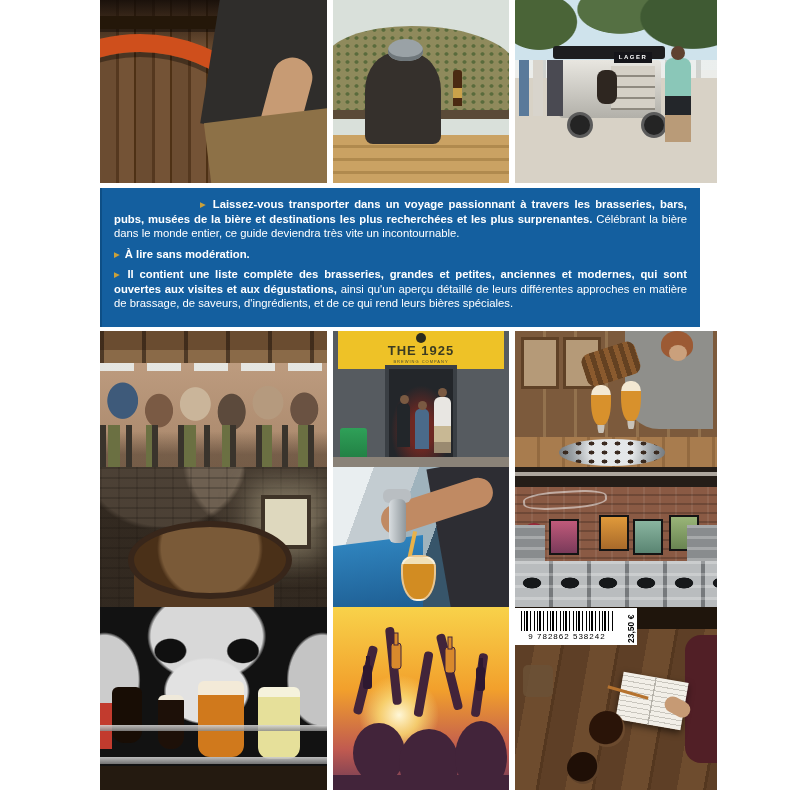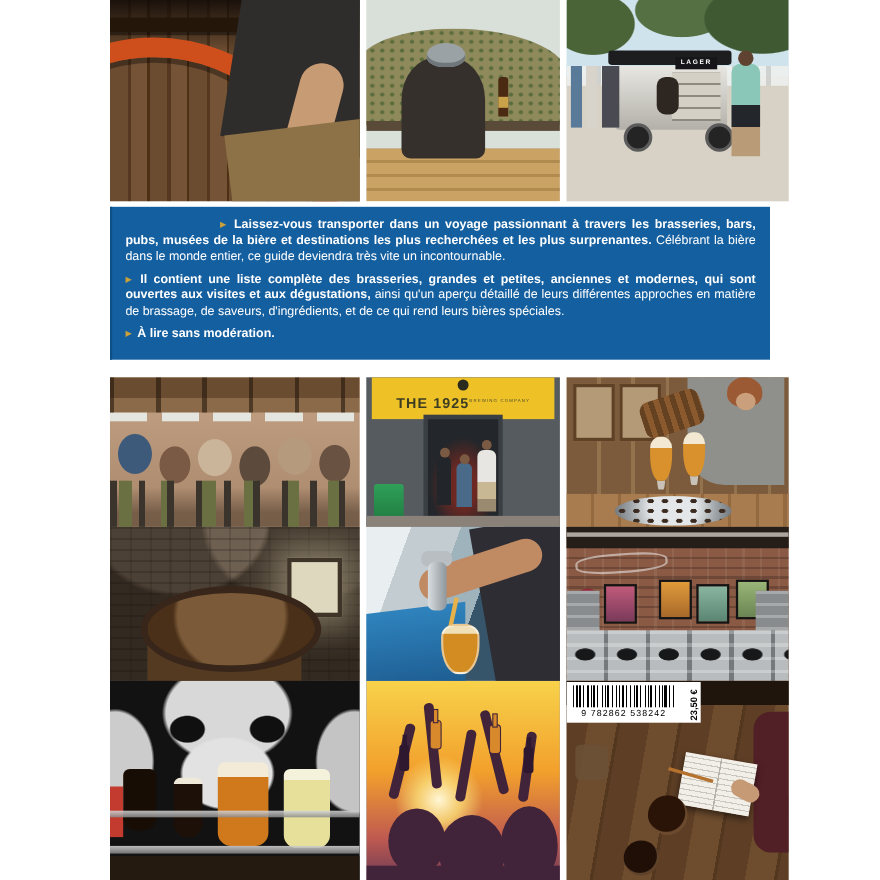--- a/index.html
+++ b/index.html
@@ -9,21 +9,21 @@
   .prow{display:flex;gap:6px;}
   .ph{position:relative;overflow:hidden;flex:none;background:#999;margin:0;}
   .w1{width:227px}.w2{width:176px}.w3{width:202px}
   #top-row .ph{height:183px}
   #rowA .ph{height:136px}
   #rowB .ph{height:140px}
   #rowC .ph{height:183px}
   .abs{position:absolute;}
 
   
-  .blue-box{box-sizing:border-box;width:600px;height:139px;margin:5px 0 16px 0;
+  .blue-box{box-sizing:border-box;width:600px;height:139px;margin:5px 0 4px 0;
     padding:9px 13px 8px 12px;background:#145f9f;border-left:2px solid #0e4f86;}
   .blue-box p{margin:0 0 6px 0;color:#ffffff;font-size:11.3px;line-height:1.29;
     text-align:justify;}
   .blue-box p.indent{text-indent:86px;}
   .blue-box .bullet{color:#c9a03a;font-size:7.5px;margin-right:5px;vertical-align:1px;}
   .blue-box b{font-weight:bold;}
 
   
   #ph-barrel{background:
     linear-gradient(180deg,rgba(18,11,7,.9) 0,rgba(18,11,7,0) 28%),
@@ -90,21 +90,21 @@
     radial-gradient(22px 24px at 74% 48%,#b59a7e 68%,transparent 72%),
     radial-gradient(20px 24px at 90% 58%,#6a5242 68%,transparent 72%);}
   #ph-taproom .chairs{bottom:0;left:0;right:0;height:42px;background:
     repeating-linear-gradient(90deg,#3a342c 0 6px,transparent 6px 26px),
     repeating-linear-gradient(90deg,#6b7042 8px 20px,transparent 20px 46px),
     linear-gradient(180deg,transparent 0 15%,rgba(40,30,20,.4) 70%);}
 
   
   #ph-storefront{background:#565b60;}
   #ph-storefront .sign{top:0;left:5px;right:5px;height:38px;background:#eec227;
-    display:flex;flex-direction:row;align-items:center;justify-content:center;}
+    display:flex;flex-direction:column;align-items:center;justify-content:center;}
   #ph-storefront .badge{top:2px;left:50%;margin-left:-5px;width:10px;height:10px;background:#2a2a1e;border-radius:50%;}
   #ph-storefront .sign-main{color:#3c3c22;font-weight:bold;font-size:13px;letter-spacing:1px;line-height:13px;margin-top:8px;}
   #ph-storefront .sign-sub{color:#4a4a2e;font-size:4px;letter-spacing:1px;margin-top:2px;}
   #ph-storefront .door{left:56px;top:38px;width:64px;height:88px;
     background:radial-gradient(40px 60px at 50% 70%,#6e2822 0 30%,#23262a 75%);box-shadow:0 0 0 4px #3a3f44;}
   #ph-storefront .pL{left:64px;top:72px;width:13px;height:44px;background:#22262a;border-radius:5px 5px 0 0;}
   #ph-storefront .pM{left:82px;top:78px;width:14px;height:40px;background:#4a6a8a;border-radius:5px 5px 0 0;}
   #ph-storefront .pR{left:101px;top:66px;width:17px;height:56px;border-radius:6px 6px 0 0;
     background:linear-gradient(#e8e6e2 0 52%,#c8b894 52% 80%,#9a8a70 80%);}
   #ph-storefront .hL{left:67px;top:64px;}#ph-storefront .hM{left:85px;top:70px;}#ph-storefront .hR{left:105px;top:57px;}
@@ -273,22 +273,22 @@
         <div class="abs wheel b"></div>
         <div class="abs driver"></div>
         <div class="abs man"></div>
         <div class="abs head"></div>
         <div class="abs crowd"></div>
       </figure>
     </div>
 
     <section class="blue-box">
       <p class="para indent"><span class="bullet">▶</span><b>Laissez-vous transporter dans un voyage passionnant à travers les brasseries, bars, pubs, musées de la bière et destinations les plus recherchées et les plus surprenantes.</b><span> Célébrant la bière dans le monde entier, ce guide deviendra très vite un incontournable.</span></p>
+      <p class="para"><span class="bullet">▶</span><b>À lire sans modération.</b></p>
       <p class="para"><span class="bullet">▶</span><b>Il contient une liste complète des brasseries, grandes et petites, anciennes et modernes, qui sont ouvertes aux visites et aux dégustations,</b><span> ainsi qu'un aperçu détaillé de leurs différentes approches en matière de brassage, de saveurs, d'ingrédients, et de ce qui rend leurs bières spéciales.</span></p>
-      <p class="para"><span class="bullet">▶</span><b>À lire sans modération.</b></p>
     </section>
 
     <div class="prow" id="rowA">
       <figure class="ph w1" id="ph-taproom">
         <div class="abs windows"></div>
         <div class="abs ceiling"></div>
         <div class="abs crowd"></div>
         <div class="abs chairs"></div>
       </figure>
       <figure class="ph w2" id="ph-storefront">

